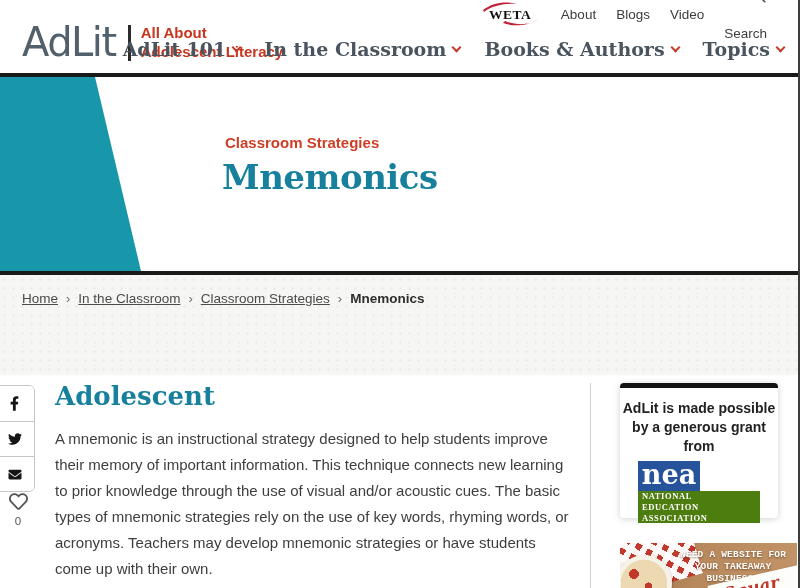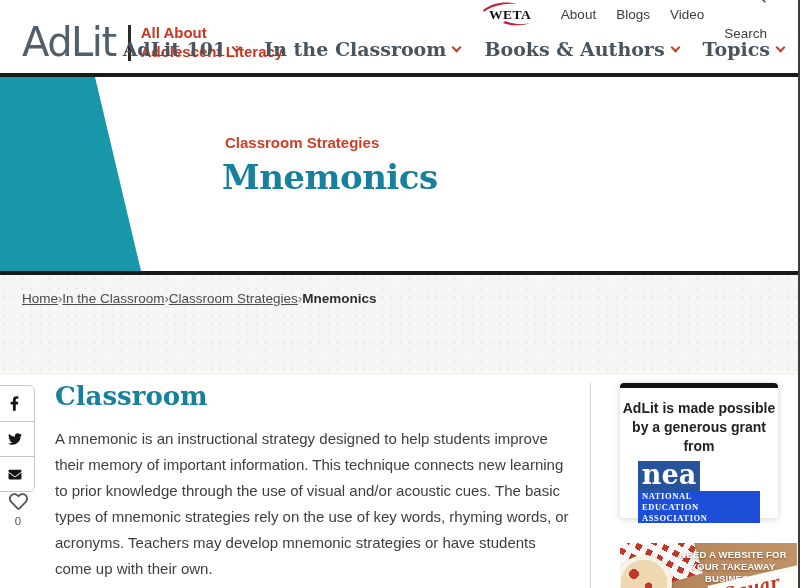--- a/index.html
+++ b/index.html
@@ -38,21 +38,21 @@
   .hero{position:absolute; left:0; top:77px; width:800px; height:194px; background:#fff;}
   .wedge{position:absolute; left:0; top:0; width:160px; height:194px; background:#1897aa;
     clip-path:polygon(0 0, 95px 0, 141px 100%, 0 100%);}
   .eyebrow{position:absolute; left:225px; top:57px; font-size:15px; font-weight:700; color:#cf3e24;}
   .hero-title{position:absolute; left:222px; top:80px; font-family:"DejaVu Serif", serif; font-weight:700;
     font-size:34px; letter-spacing:-0.5px; color:#17809d;}
 
   
   .crumbstrip{position:absolute; left:0; top:275px; width:800px; height:100px; background:#f6f6f4;
     background-image:radial-gradient(#ebebe8 1px, transparent 1.2px); background-size:9px 9px;}
-  .crumbs{position:absolute; left:22px; top:16px; font-size:13.5px; color:#4b4b4b; display:flex; align-items:center;}
+  .crumbs{position:absolute; left:22px; top:16px; font-size:13.5px; color:#4b4b4b; display:flex; gap:8px; align-items:center;}
   .crumbs a{color:#4b4b4b; text-decoration:underline; cursor:pointer;}
   .crumbs .sep{color:#6f6f6f; font-size:13px;}
   .crumbs .current{font-weight:700; color:#2f2f2f;}
 
   
   .share-rail{position:absolute; left:-6px; top:385px; width:41px; background:#fff;
     border:1px solid #c6c6c6; border-radius:6px; overflow:hidden;}
   .share-btn{width:100%; height:35px; display:flex; align-items:center; justify-content:center; cursor:pointer; background:#fff;}
   .share-btn + .share-btn{border-top:1px solid #c6c6c6;}
   .share-btn svg{display:block;}
@@ -67,41 +67,41 @@
   .vdivider{position:absolute; left:590px; top:383px; width:1px; height:205px; background:#d2d2d2;}
 
   
   .sponsor{position:absolute; left:620px; top:383px; width:158px; height:135px; background:#fff;
     border-radius:4px; border-top:5px solid #121212; box-shadow:0 1px 7px rgba(0,0,0,.18);
     text-align:center; padding-top:11px;}
   .sponsor .line{font-size:14px; font-weight:700; color:#222; line-height:19px;}
   .nea{display:inline-flex; margin-top:5px; height:46px; width:122px; text-align:left; cursor:pointer;flex-direction:column;}
   .nea-left{width:62px; background:#27539b; color:#fff; display:flex; align-items:center; justify-content:center;
     font-family:"DejaVu Serif", serif; font-weight:700; font-size:27px; line-height:1; padding-bottom:3px;}
-  .nea-right{flex:1; background:#1d4ed8; color:#fff; font-family:"Liberation Serif", serif;
+  .nea-right{flex:1; background:#4d7c0f; color:#fff; font-family:"Liberation Serif", serif;
     font-size:8.5px; font-weight:700; letter-spacing:0.6px; display:flex; flex-direction:column;
     justify-content:center; padding-left:4px; gap:1px;}
 
   
   .ad{position:absolute; left:620px; top:543px; width:177px; height:60px; overflow:hidden; cursor:pointer;
     background:linear-gradient(100deg,#9c6f43 0%, #b8895c 45%, #c29468 100%);}
   .ad-cloth{position:absolute; left:-16px; top:-18px; width:92px; height:62px; transform:rotate(-16deg);
     background-image:repeating-linear-gradient(45deg, rgba(255,255,255,.95) 0 6px, transparent 6px 12px),
                      repeating-linear-gradient(-45deg, rgba(255,255,255,.95) 0 6px, transparent 6px 12px);
     background-color:#c0392b;}
   .ad-plate{position:absolute; left:-4px; top:12px; width:56px; height:56px; border-radius:50%;
     background:
       radial-gradient(5px 5px at 32% 34%, #c0392b 96%, transparent),
       radial-gradient(4px 4px at 58% 56%, #c0392b 96%, transparent),
       radial-gradient(4px 4px at 42% 70%, #c0392b 96%, transparent),
       radial-gradient(circle at 50% 50%, #ecd9b2 0 58%, #f7f2e8 59% 74%, #ffffff 75%);
     box-shadow:0 1px 3px rgba(0,0,0,.35);}
   .ad-copy{position:absolute; left:52px; top:6px; width:122px; text-align:center;
     font-size:9.5px; font-weight:700; color:#fff; line-height:12px; letter-spacing:.2px;
-    text-shadow:0 1px 2px rgba(60,30,10,.55);}
+    text-shadow:0 1px 2px rgba(60,30,10,.55);font-family:Liberation Mono, monospace;}
   .ad-card{position:absolute; left:92px; top:31px; width:100px; height:52px; background:#fdfdfa;
     transform:rotate(-13deg); box-shadow:0 1px 3px rgba(0,0,0,.3); padding:2px 0 0 14px;}
   .ad-brand{font-family:"DejaVu Serif", serif; font-style:italic; font-weight:700;
     font-size:17px; color:#c0392b;}
 </style>
 </head>
 <body>
 
 <div class="screen">
 
@@ -199,21 +199,21 @@
   <div class="like">
     <span class="heart">
       <svg width="21" height="19" viewBox="0 0 512 512">
         <path fill="#555" d="M458.4 64.3C400.6 15.7 311.3 23 256 79.3 200.7 23 111.4 15.6 53.6 64.3-21.6 127.6-10.6 230.8 43 285.5l175.4 178.7c10 10.2 23.4 15.9 37.6 15.9 14.3 0 27.6-5.6 37.6-15.8L469 285.6c53.5-54.7 64.7-157.9-10.6-221.3zm-23.6 187.5L259.4 430.5c-2.4 2.4-4.4 2.4-6.8 0L77.2 251.8c-36.5-37.2-43.9-107.6 7.3-150.7 38.9-32.7 98.9-27.8 136.5 10.5l35 35.7 35-35.7c37.8-38.5 97.8-43.2 136.5-10.6 51.1 43.1 43.5 113.9 7.3 150.8z"></path>
       </svg>
     </span>
     <div class="count">0</div>
   </div>
 
   <div class="main-col">
-    <h2 class="h-section">Classroom</h2>
+    <h2 class="h-section">Adolescent</h2>
     <p class="para">A mnemonic is an instructional strategy designed to help students improve their memory of important information. This technique connects new learning to prior knowledge through the use of visual and/or acoustic cues. The basic types of mnemonic strategies rely on the use of key words, rhyming words, or acronyms. Teachers may develop mnemonic strategies or have students come up with their own.</p>
 
   </div>
 
   <div class="vdivider"></div>
 
   <div class="sponsor">
     <div class="line">AdLit is made possible</div>
     <div class="line">by a generous grant</div>
     <div class="line">from</div>

